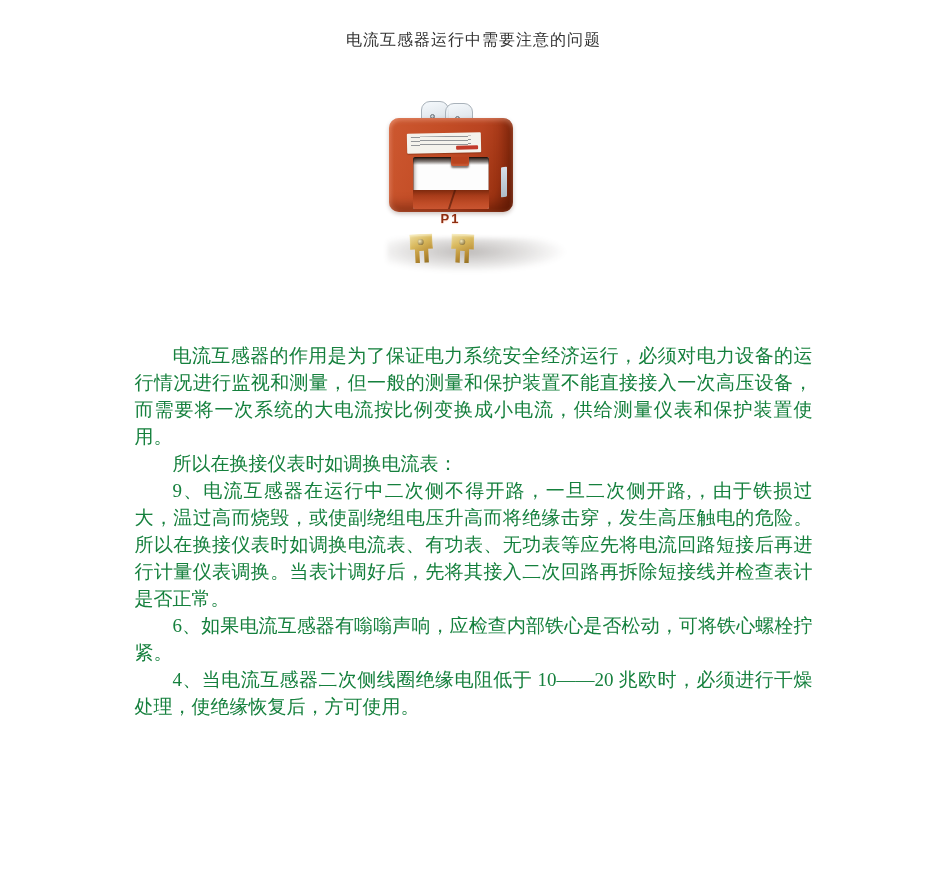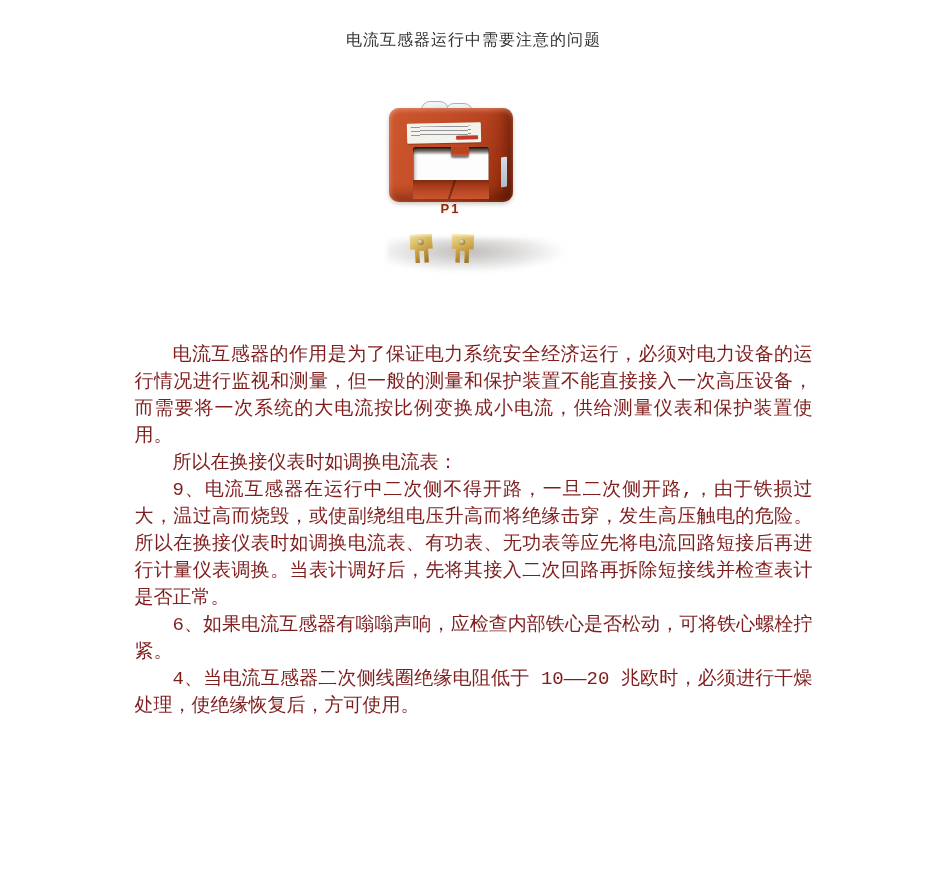--- a/index.html
+++ b/index.html
@@ -44,21 +44,21 @@
   .ct-cover .lobe.right { left: 24px; top: 2px; }
   .ct-cover .screw {
     position: absolute; width: 5px; height: 5px; border-radius: 50%;
     background: radial-gradient(circle at 35% 35%, #e8eef2, #7d858c);
     border: 1px solid #6d747a;
   }
   .ct-cover .screw.s1 { left: 9px;  top: 13px; }
   .ct-cover .screw.s2 { left: 34px; top: 15px; }
 
   .ct-body {
-    position: absolute; left: 30px; top: 20px; width: 124px; height: 94px;
+    position: absolute; left: 30px; top: 30px; width: 124px; height: 94px;
     border-radius: 10px;
     background: linear-gradient(108deg, #cd5830 0%, #c34d26 38%, #b94421 62%, #9c3312 84%, #6f2008 100%);
     box-shadow:
       inset 0 3px 4px rgba(255,190,160,0.35),
       inset 3px 0 4px rgba(255,170,130,0.22),
       inset -7px -7px 12px rgba(70,15,0,0.45),
       0 2px 4px rgba(60,20,5,0.25);
   }
 
   .ct-label {
@@ -128,23 +128,22 @@
     position: absolute; left: 8px; top: 5px; width: 6px; height: 6px; border-radius: 50%;
     background: radial-gradient(circle at 35% 35%, #f2e6b8, #6e5418);
   }
 
   
   .content {
     width: 678px;
     margin: 64px auto 0;
     font-size: 19px;
     line-height: 27px;
-    color: #7f1d1d;
+    color: #15803d;
     text-align: justify;
-    font-family: Liberation Mono, monospace;
   }
   .content p { text-indent: 2em; margin: 0; }
 </style>
 </head>
 <body>
 
 <div class="page">
 
   <h1 class="doc-title">电流互感器运行中需要注意的问题</h1>
 

